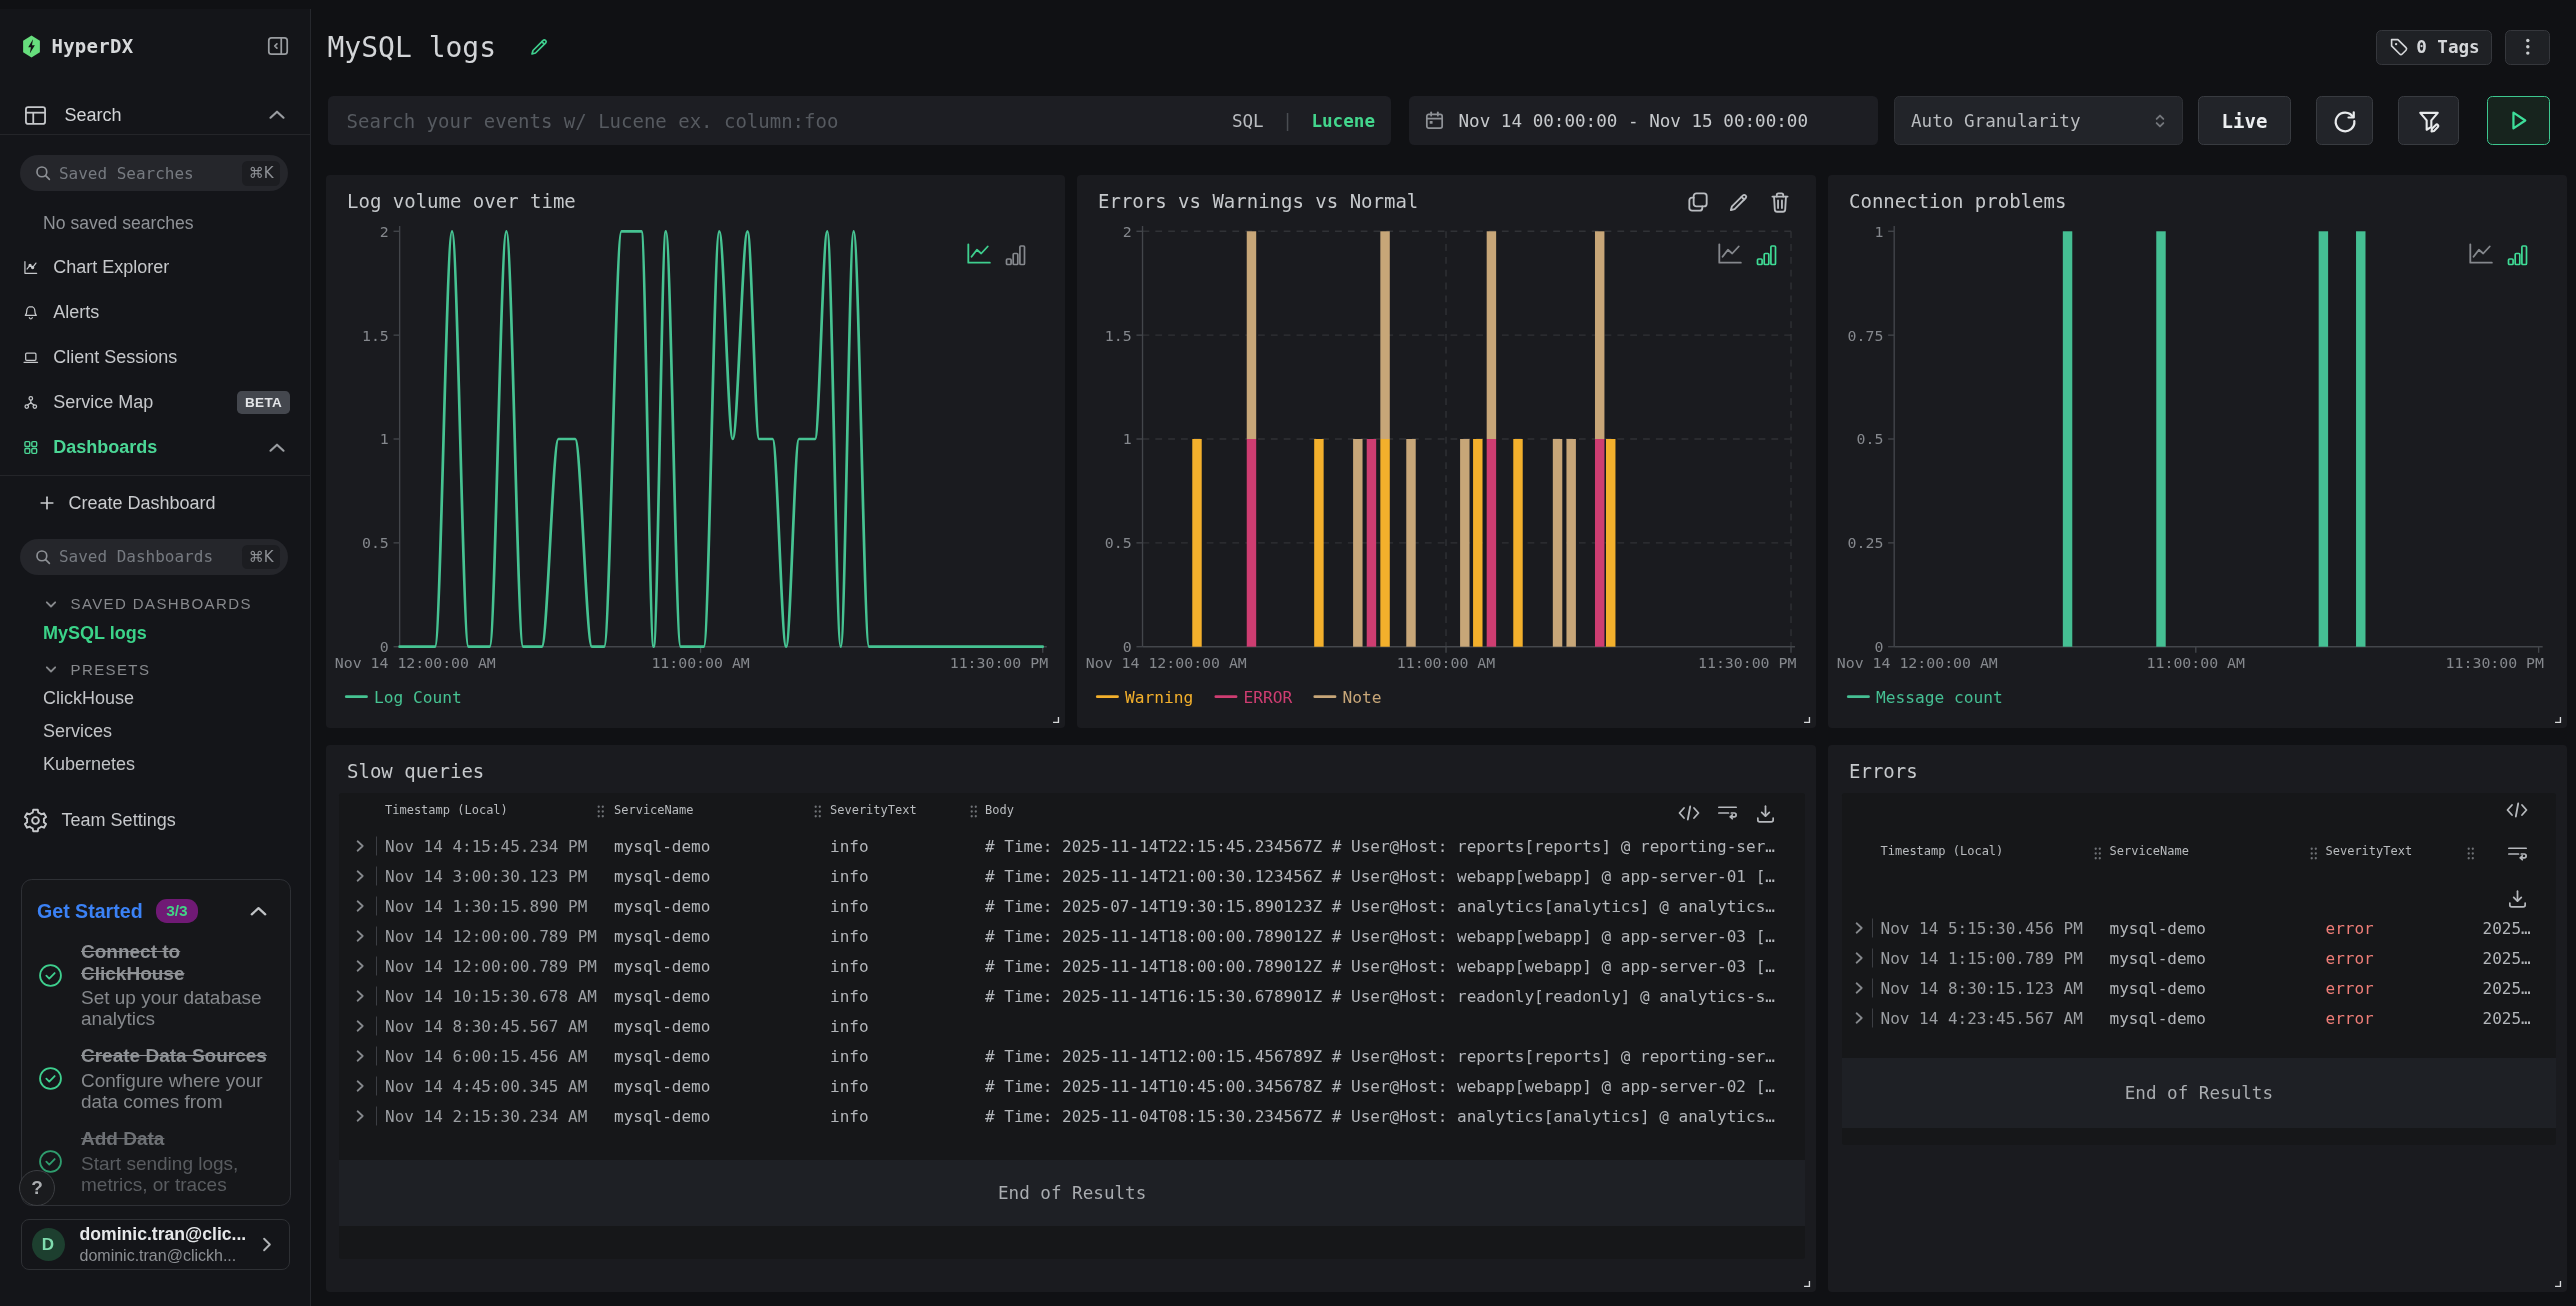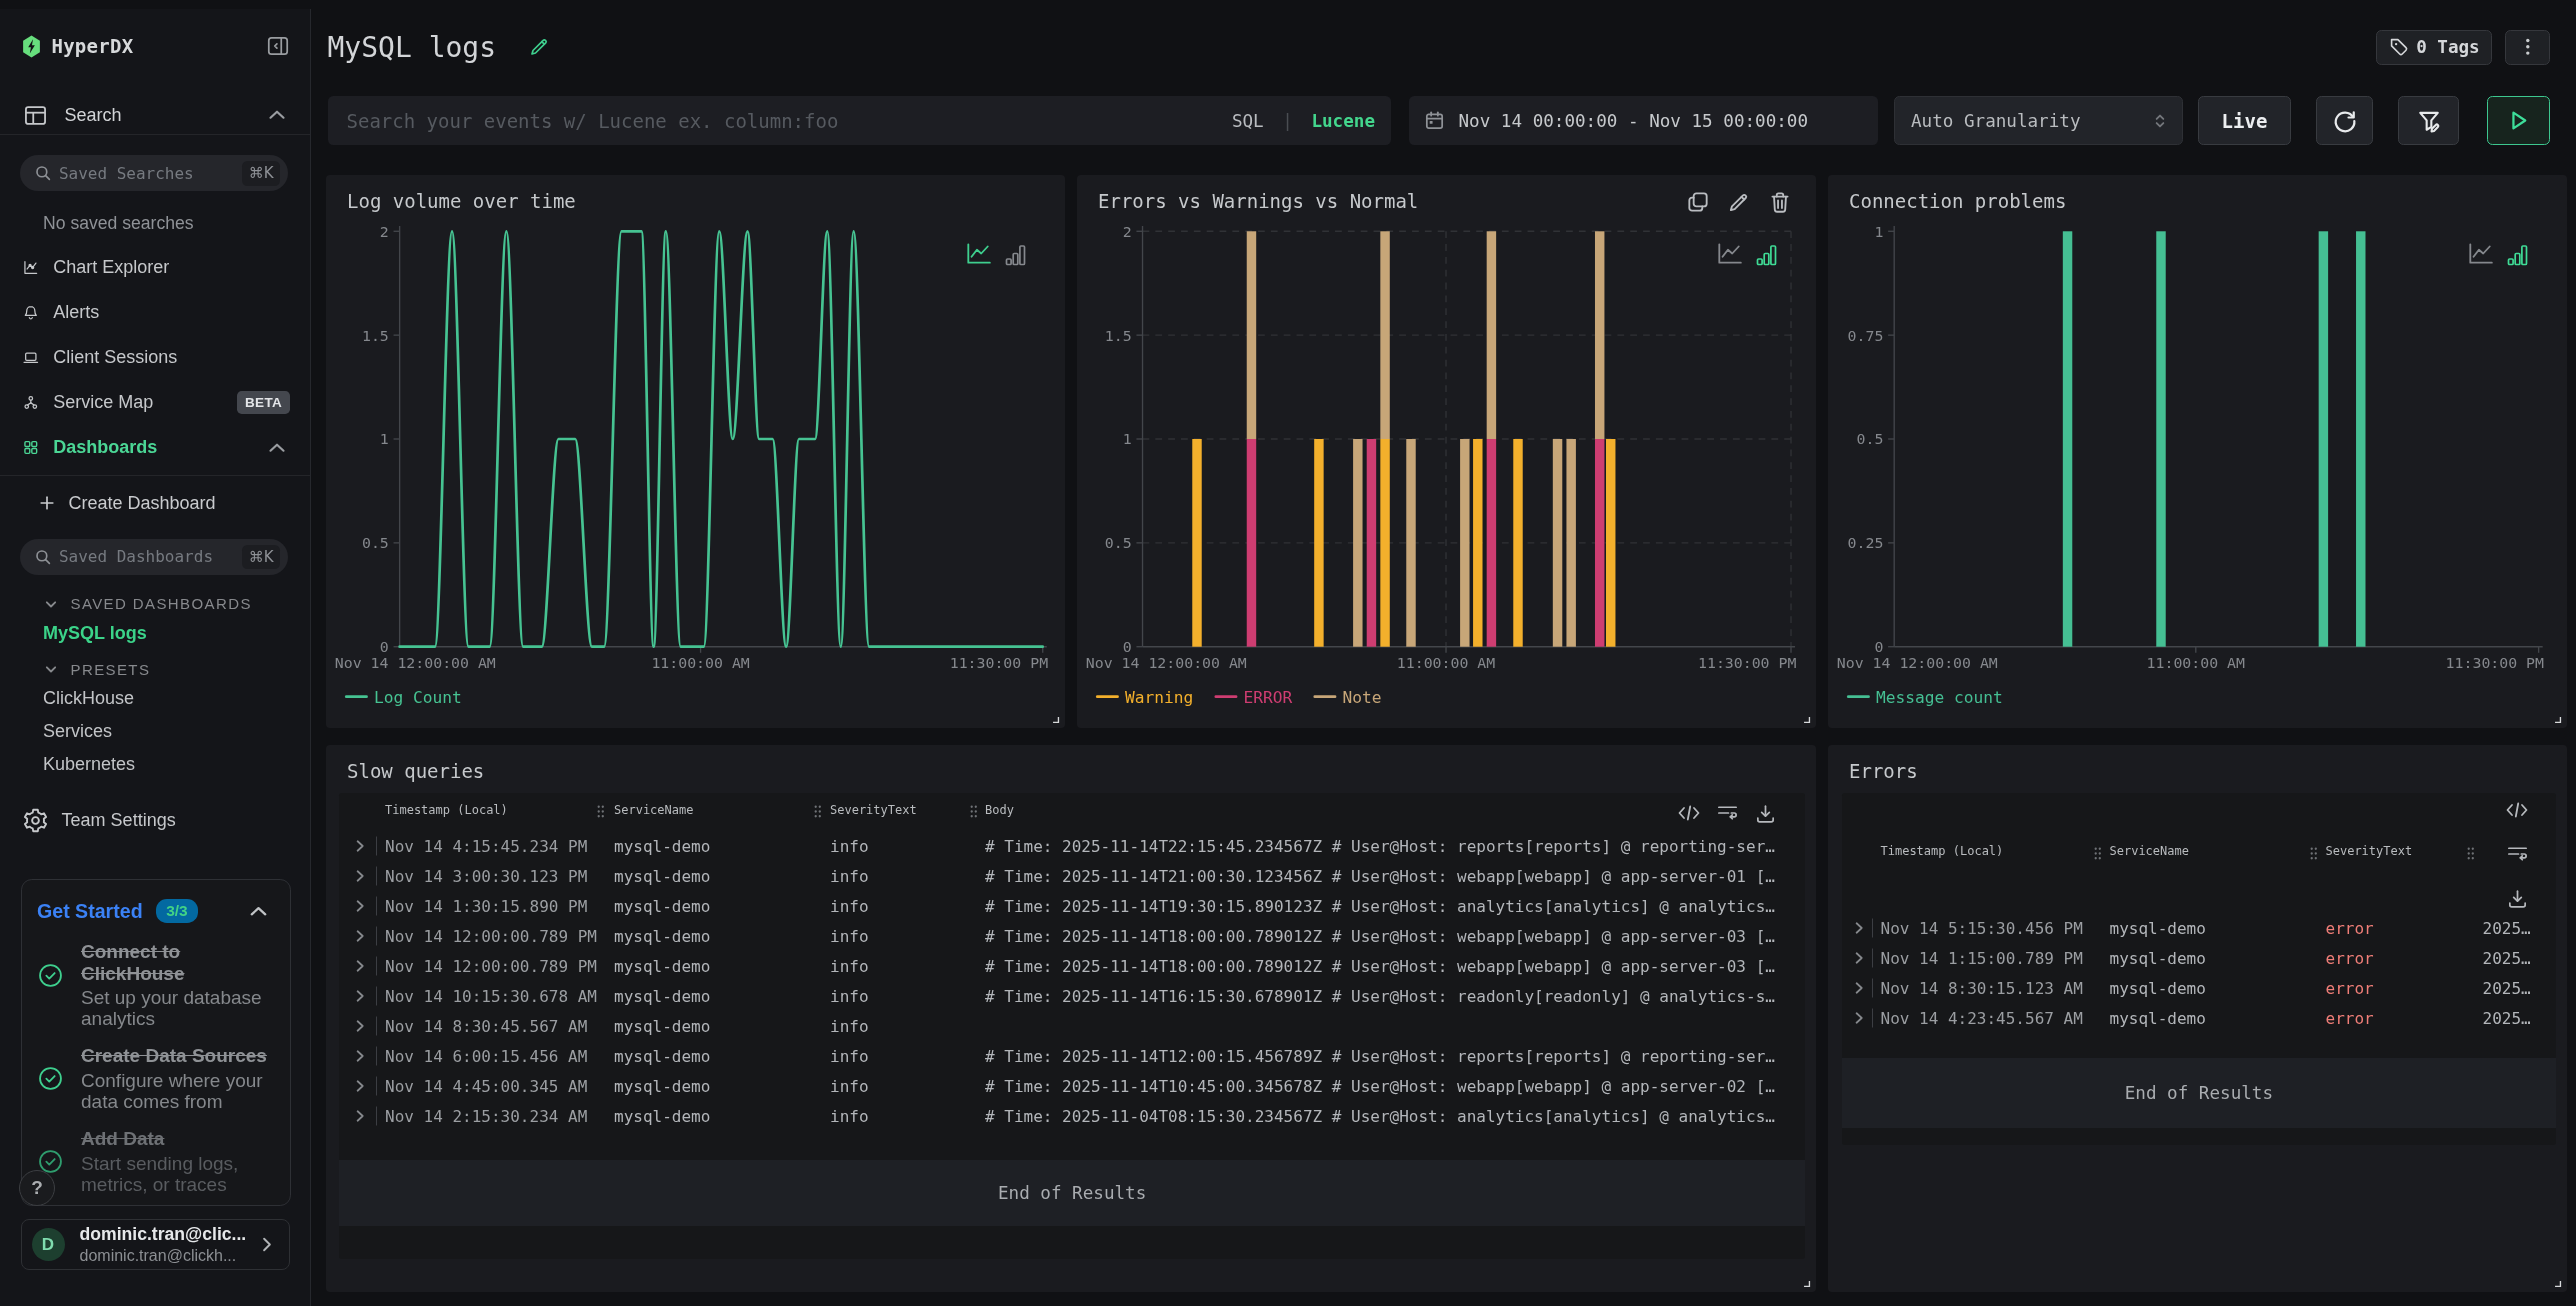--- a/index.html
+++ b/index.html
@@ -54,21 +54,21 @@
   .team-row { display:flex; align-items:center; height:35px; margin:28px 20px 0 21.6px; cursor:pointer; }
   .team-row .label { font-size:18px; font-weight:500; color:#c6c8cb; margin-left:13px; }
 
   .getstarted {
     position:absolute; left:21px; top:870px; width:270px; height:327px;
     border:1.4px solid #2e3035; border-radius:10.8px; background:#16171a; padding:17.6px 17.6px 0 15px;
     overflow:hidden;
   }
   .gs-head { display:flex; align-items:center; }
   .gs-title { font-size:19.6px; font-weight:700; color:#3b82f6; }
-  .gs-chip { background:#0369a1; color:#42d286; font-size:15.5px; font-weight:700; border-radius:10.8px; padding:2.7px 10px; margin-left:13.5px; }
+  .gs-chip { background:#701a75; color:#42d286; font-size:15.5px; font-weight:700; border-radius:10.8px; padding:2.7px 10px; margin-left:13.5px; }
   .gs-head .sp { flex:1; }
   .gs-item { display:flex; margin-top:16px; }
   .gs-check { flex:0 0 27px; margin-right:17px; align-self:center; }
   .gs-item.first .gs-check { align-self:flex-start; margin-top:21.6px; }
   .gs-t { font-size:19px; font-weight:600; color:#8f9296; text-decoration:line-through; line-height:22px; }
   .gs-d { font-size:19px; color:#85888c; line-height:21px; margin-top:2.7px; }
   .gs-item.dim .gs-t { color:#6e7175; }
   .gs-item.dim .gs-d { color:#595c60; }
 
   .help-btn {
@@ -755,21 +755,21 @@
             <div class="trow">
               <span class="cell chev" style="left: 11.5px;">
                 <svg width="17.6" height="17.6" viewBox="0 0 24 24" fill="none" stroke="#85888c" stroke-width="2.4" stroke-linecap="round" stroke-linejoin="round">
                   <path d="M9 5.5 L16 12 L9 18.5"></path>
                 </svg>
               </span>
               <span class="cell vbar" style="left: 37px;"></span>
               <span class="cell ts" style="left: 46px;">Nov 14 1:30:15.890 PM</span>
               <span class="cell" style="left: 275px;">mysql-demo</span>
               <span class="cell sev info" style="left: 491px;">info</span>
-              <span class="cell body-cell" style="left: 646px; right: 20px;"># Time: 2025-11-14T19:30:15.890123Z # User@Host: analytics[analytics] @ analytics…</span>
+              <span class="cell body-cell" style="left: 646px; right: 20px;"># Time: 2025-07-14T19:30:15.890123Z # User@Host: analytics[analytics] @ analytics…</span>
             </div>
             <div class="trow">
               <span class="cell chev" style="left: 11.5px;">
                 <svg width="17.6" height="17.6" viewBox="0 0 24 24" fill="none" stroke="#85888c" stroke-width="2.4" stroke-linecap="round" stroke-linejoin="round">
                   <path d="M9 5.5 L16 12 L9 18.5"></path>
                 </svg>
               </span>
               <span class="cell vbar" style="left: 37px;"></span>
               <span class="cell ts" style="left: 46px;">Nov 14 12:00:00.789 PM</span>
               <span class="cell" style="left: 275px;">mysql-demo</span>

